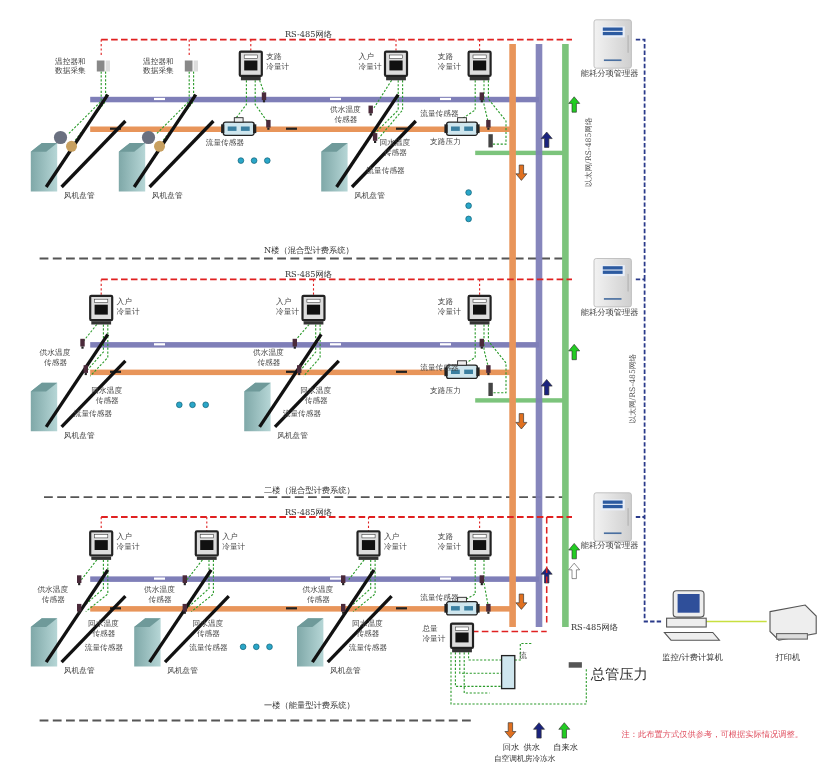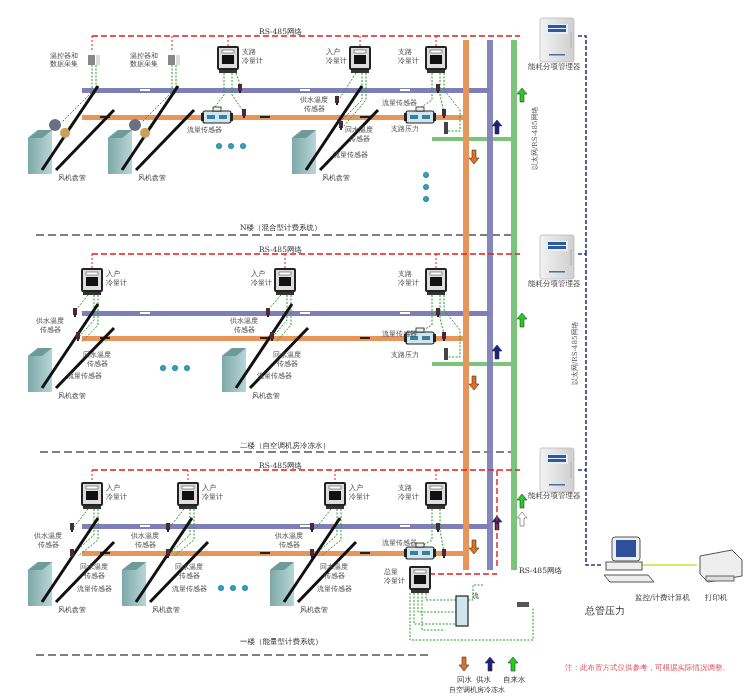--- a/index.html
+++ b/index.html
@@ -334,39 +334,39 @@
         <text x="275" y="538" class="lbl-sm">供水温度</text>
         <text x="279" y="547" class="lbl-sm">传感器</text>
         <text x="320" y="569" class="lbl-sm">回水温度</text>
         <text x="324" y="578" class="lbl-sm">传感器</text>
         <text x="317" y="591" class="lbl-sm">流量传感器</text>
       </g>
 </svg>
 
 <div>
   <div style="position:absolute;left:240px;top:223px;font-size:7.5px;color:#333;text-align:right;">N楼（混合型计费系统）</div>
-  <div style="position:absolute;left:240px;top:441px;font-size:7.5px;color:#333;">二楼（自空调机房冷冻水）</div>
+  <div style="position:absolute;left:240px;top:441px;font-size:7.5px;color:#333;">二楼（混合型计费系统）</div>
   <div style="position:absolute;left:240px;top:637px;font-size:7.5px;color:#333;">一楼（能量型计费系统）</div>
 
   <div style="position:absolute;left:259px;top:27px;font-size:7.5px;color:#333;">RS-485网络</div>
   <div style="position:absolute;left:259px;top:245px;font-size:7.5px;color:#333;">RS-485网络</div>
   <div style="position:absolute;left:259px;top:461px;font-size:7.5px;color:#333;">RS-485网络</div>
   <div style="position:absolute;left:519px;top:566px;font-size:7.5px;color:#333;">RS-485网络</div>
 
   <div style="position:absolute;left:528px;top:62px;font-size:7.5px;color:#444;">能耗分项管理器</div>
   <div style="position:absolute;left:528px;top:279px;font-size:7.5px;color:#444;">能耗分项管理器</div>
   <div style="position:absolute;left:528px;top:491px;font-size:7.5px;color:#444;">能耗分项管理器</div>
 
   <div style="position:absolute;left:530px;top:140px;font-size:7px;color:#555;transform:rotate(-90deg);transform-origin:left top;width:80px;margin-top:30px;">以太网/RS-485网络</div>
   <div style="position:absolute;left:570px;top:385px;font-size:7px;color:#555;transform:rotate(-90deg);transform-origin:left top;width:80px;">以太网/RS-485网络</div>
 
-  <div style="position:absolute;left:635px;top:593px;font-size:7.5px;color:#333;text-align:right;">监控/计费计算机</div>
+  <div style="position:absolute;left:602px;top:593px;font-size:7.5px;color:#333;text-align:right;">监控/计费计算机</div>
   <div style="position:absolute;left:705px;top:593px;font-size:7.5px;color:#333;">打印机</div>
 
-  <div style="position:absolute;left:537px;top:604px;font-size:10px;color:#333;margin-left:48px;">总管压力</div>
+  <div style="position:absolute;left:537px;top:604px;font-size:13px;color:#333;">总管压力</div>
 
   <div style="position:absolute;left:457px;top:675px;font-size:7.5px;color:#333;text-align:right;">回水</div>
   <div style="position:absolute;left:476px;top:675px;font-size:7.5px;color:#333;">供水</div>
   <div style="position:absolute;left:503px;top:675px;font-size:7.5px;color:#333;">自来水</div>
   <div style="position:absolute;left:449px;top:685px;font-size:7px;color:#333;">自空调机房冷冻水</div>
 
   <div style="position:absolute;left:565px;top:663px;font-size:7.5px;color:#e05060;">注：此布置方式仅供参考，可根据实际情况调整。</div>
 </div>
 </div>
 

